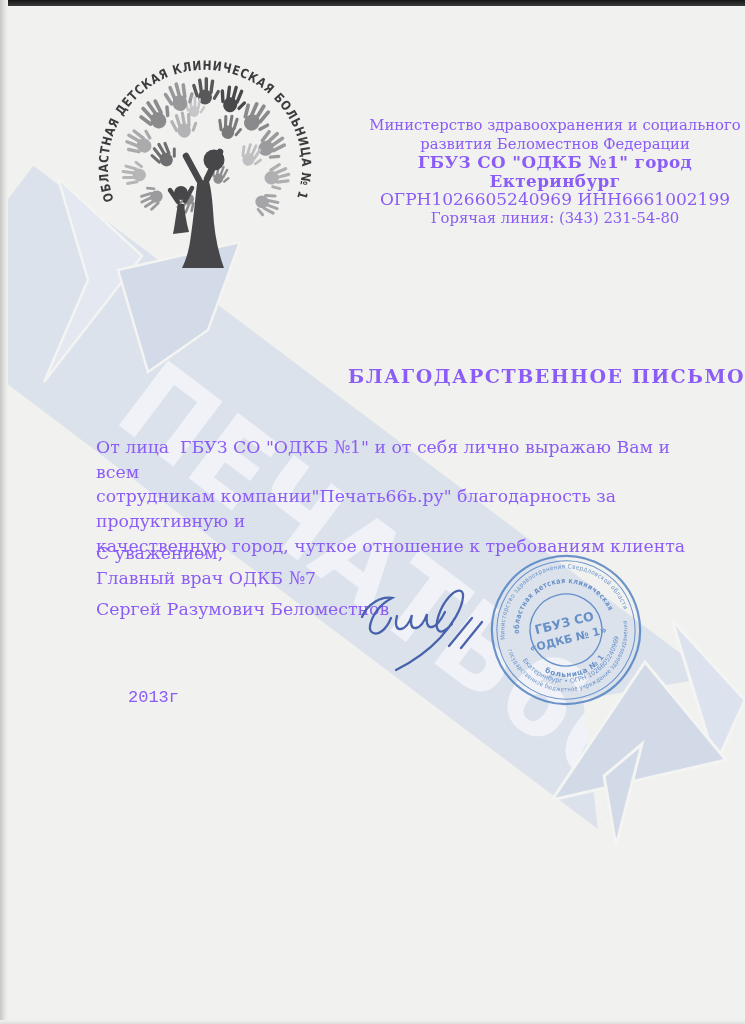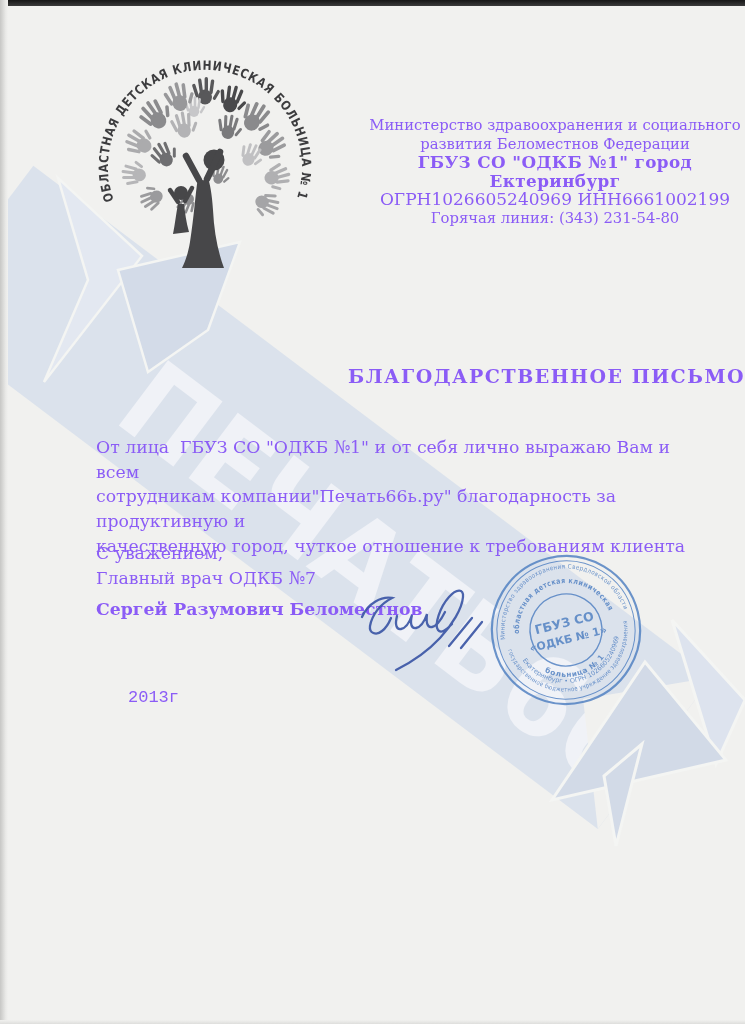--- a/index.html
+++ b/index.html
@@ -16,21 +16,21 @@
   .txt{position:absolute;color:#8b5cf6;z-index:3;}
   .header-block{left:368px;top:116px;width:374px;text-align:center;line-height:18.6px;}
   .hdr-line{font-size:14.8px;}
   .hdr-line.big{font-size:16.8px;font-weight:700;letter-spacing:.4px;}
   .hdr-line.bold{font-size:17px;font-weight:400;}
   .doc-title{left:0;top:350px;width:745px;text-align:right;font-size:19px;
        font-weight:700;letter-spacing:1.5px;margin-top:15px;}
   .body-block{left:96px;top:435px;width:600px;font-size:17.3px;line-height:24.7px;}
   .body-line{white-space:pre-wrap;}
   .signoff-block{left:96px;top:541px;font-size:17.3px;line-height:24.5px;}
-  .name-line{left:96px;top:599px;font-size:17.3px;font-weight:bold;}
+  .name-line{left:96px;top:599px;font-size:17.3px;}
   .date-line{left:128px;top:688px;font-size:17px;font-family:Liberation Mono, monospace;}
 </style>
 </head>
 <body>
 
 <svg class="layer" width="745" height="1024" viewBox="0 0 745 1024">
   <g transform="rotate(37 120 300)">
     <rect x="-30" y="245" width="850" height="190" fill="#dbe2ec"></rect>
     <text x="185" y="401" font-family="DejaVu Sans, sans-serif" font-weight="700" font-size="112" fill="#f0f2f7" textLength="620" lengthAdjust="spacingAndGlyphs">ПЕЧАТЬ66</text>
     <polygon points="820,245 820,435 730,340" fill="#f1f1ef"></polygon>

